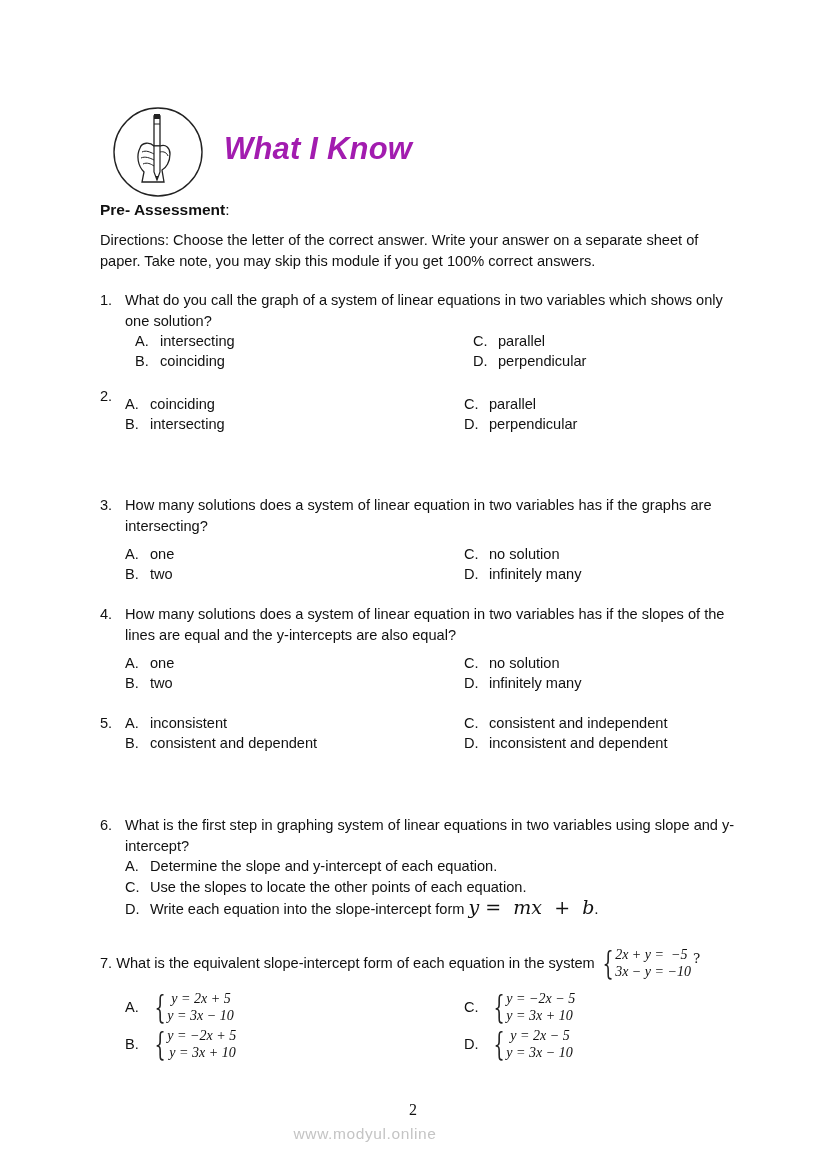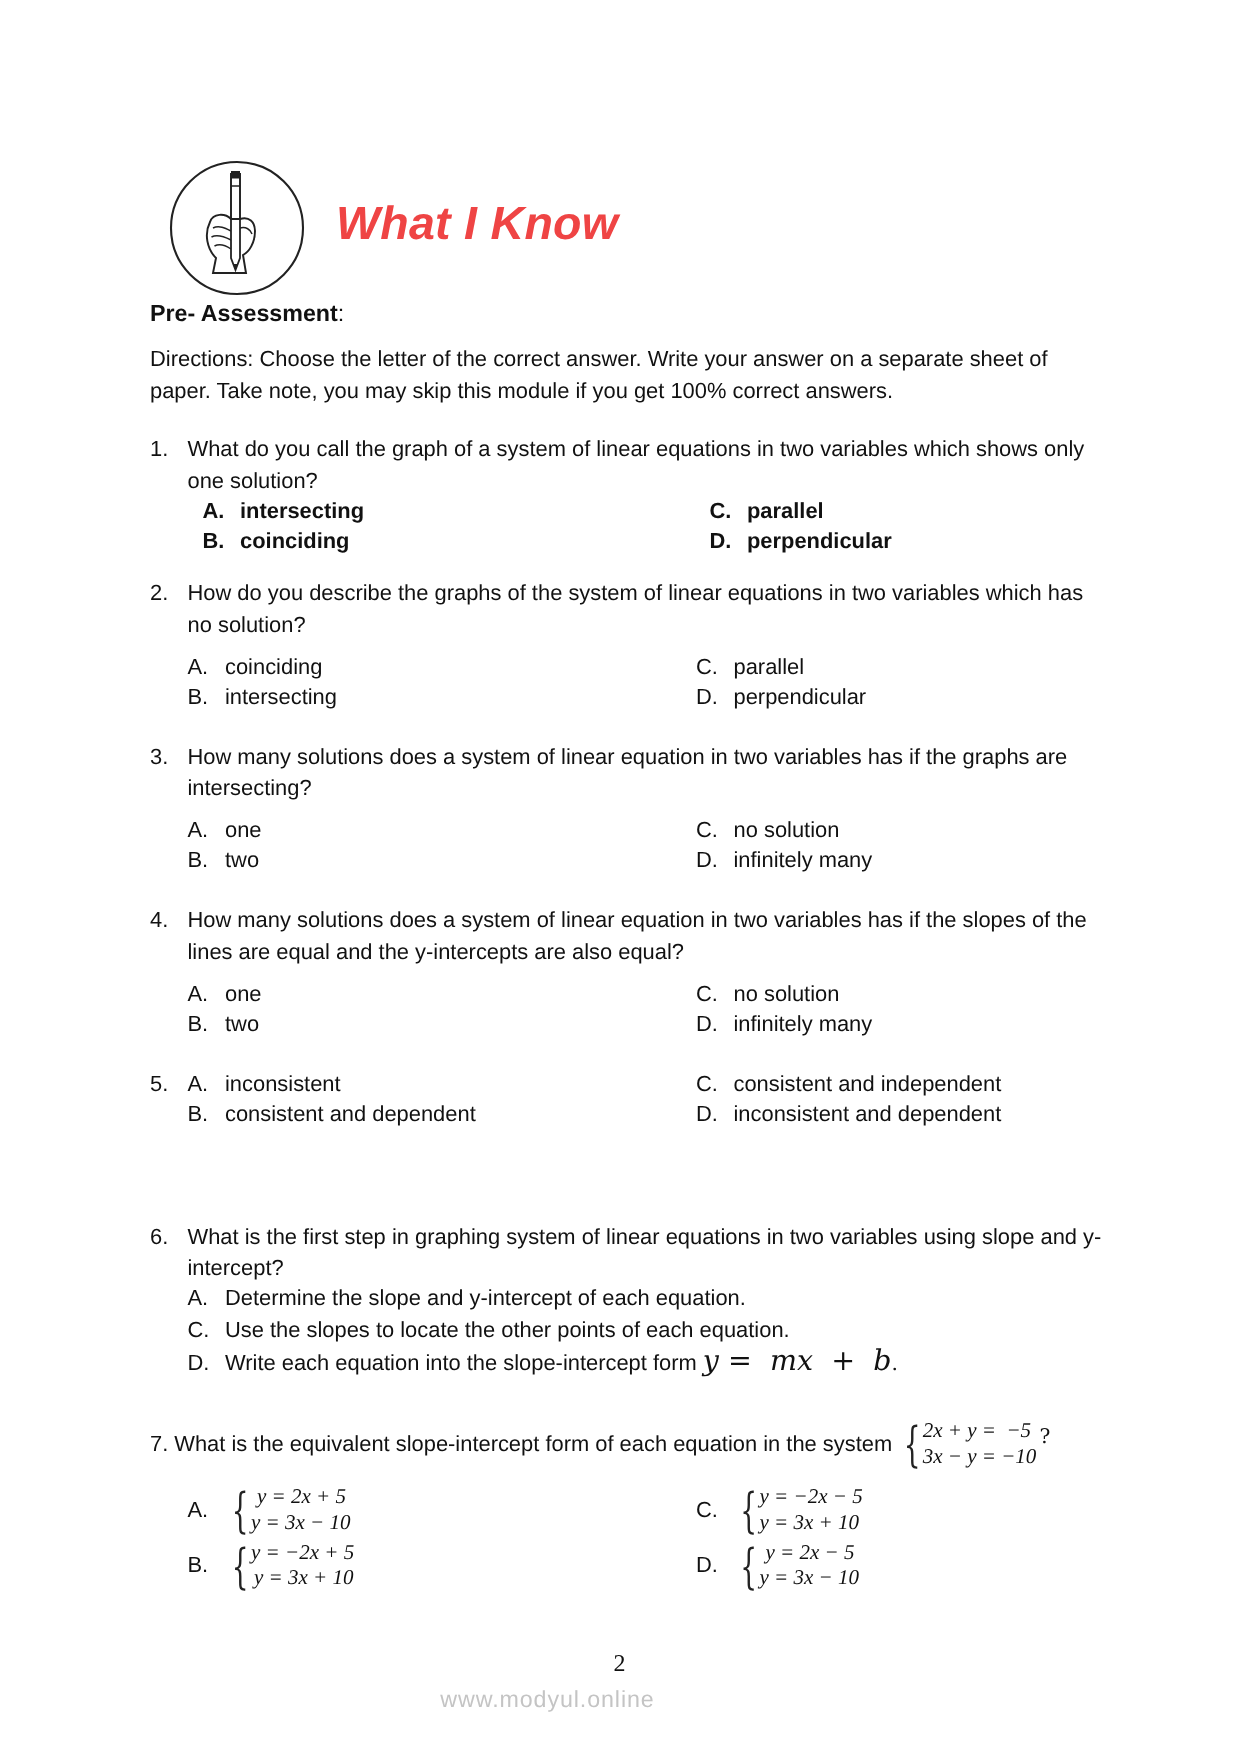--- a/index.html
+++ b/index.html
@@ -4,21 +4,21 @@
   <style>
     html, body { margin: 0; padding: 0; background: #ffffff; }
     body {
       width: 826px; height: 1169px; position: relative; overflow: hidden;
       font-family: "Liberation Sans", sans-serif; color: #111;
     }
     .abs { position: absolute; }
     .icon-wrap { left: 112px; top: 106px; width: 92px; height: 92px; }
     .title {
       left: 224px; top: 131px; font-size: 31px; font-weight: bold; font-style: italic;
-      letter-spacing: 0.2px; color: #ef4444;
+      letter-spacing: 0.2px; color: #a21caf;
     }
     .section-label { left: 100px; top: 201px; font-size: 15.5px; font-weight: bold; }
     .section-label .colon { font-weight: normal; }
     .directions {
       left: 100px; top: 230px; width: 640px; font-size: 14.6px; line-height: 20.5px;
     }
     .q { position: absolute; left: 100px; width: 640px; font-size: 14.6px; line-height: 20.5px; }
     .q .num { position: absolute; left: 0; top: 0; }
     .q .stem { margin-left: 25px; }
     .opts { position: relative; margin-left: 25px; height: 41px; }
@@ -67,31 +67,30 @@
 
 <div class="abs section-label">
   <span>Pre- Assessment</span><span class="colon">:</span>
 </div>
 
 <div class="abs directions">Directions: Choose the letter of the correct answer. Write your answer on a separate sheet of paper. Take note, you may skip this module if you get 100% correct answers.</div>
 
 <div class="q" style="top:290px;">
   <span class="num">1.</span>
   <div class="stem">What do you call the graph of a system of linear equations in two variables which shows only one solution?</div>
-  <div class="opts" style="margin-left:35px;font-weight:bold;">
+  <div class="opts" style="margin-left:35px;">
     <div class="opt" style="left:0;top:0;"><span class="ol">A.</span><span>intersecting</span></div>
     <div class="opt" style="left:0;top:20px;"><span class="ol">B.</span><span>coinciding</span></div>
     <div class="opt" style="left:338px;top:0;"><span class="ol">C.</span><span>parallel</span></div>
     <div class="opt" style="left:338px;top:20px;"><span class="ol">D.</span><span>perpendicular</span></div>
   </div>
 </div>
 
 <div class="q" style="top:386px;">
   <span class="num">2.</span>
-  <div class="stem"> How do you describe the graphs of the system of linear equations in two variables which has no solution?</div>
   <div class="opts" style="margin-top:8px;">
     <div class="opt" style="left:0;top:0;"><span class="ol">A.</span><span>coinciding</span></div>
     <div class="opt" style="left:0;top:20px;"><span class="ol">B.</span><span>intersecting</span></div>
     <div class="opt" style="left:339px;top:0;"><span class="ol">C.</span><span>parallel</span></div>
     <div class="opt" style="left:339px;top:20px;"><span class="ol">D.</span><span>perpendicular</span></div>
   </div>
 </div>
 
 <div class="q" style="top:495px;">
   <span class="num">3.</span>

